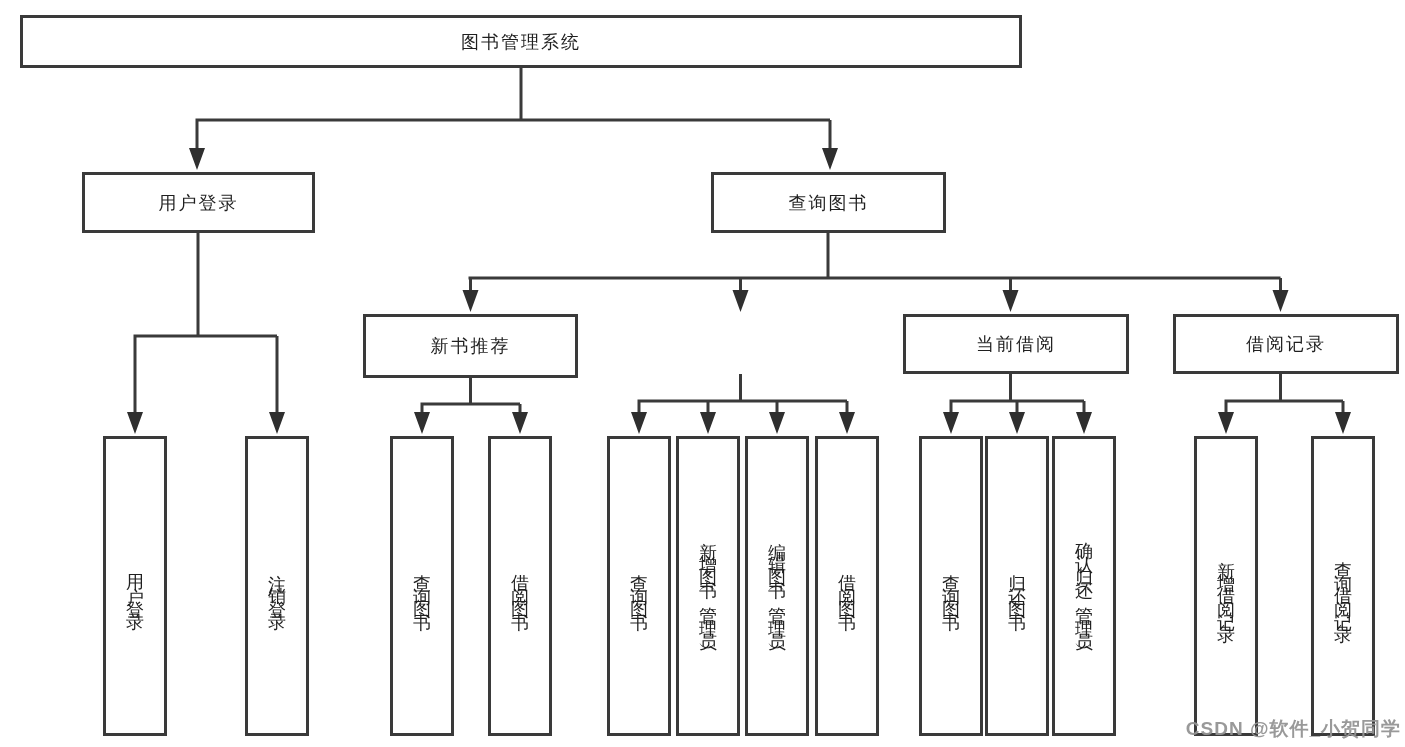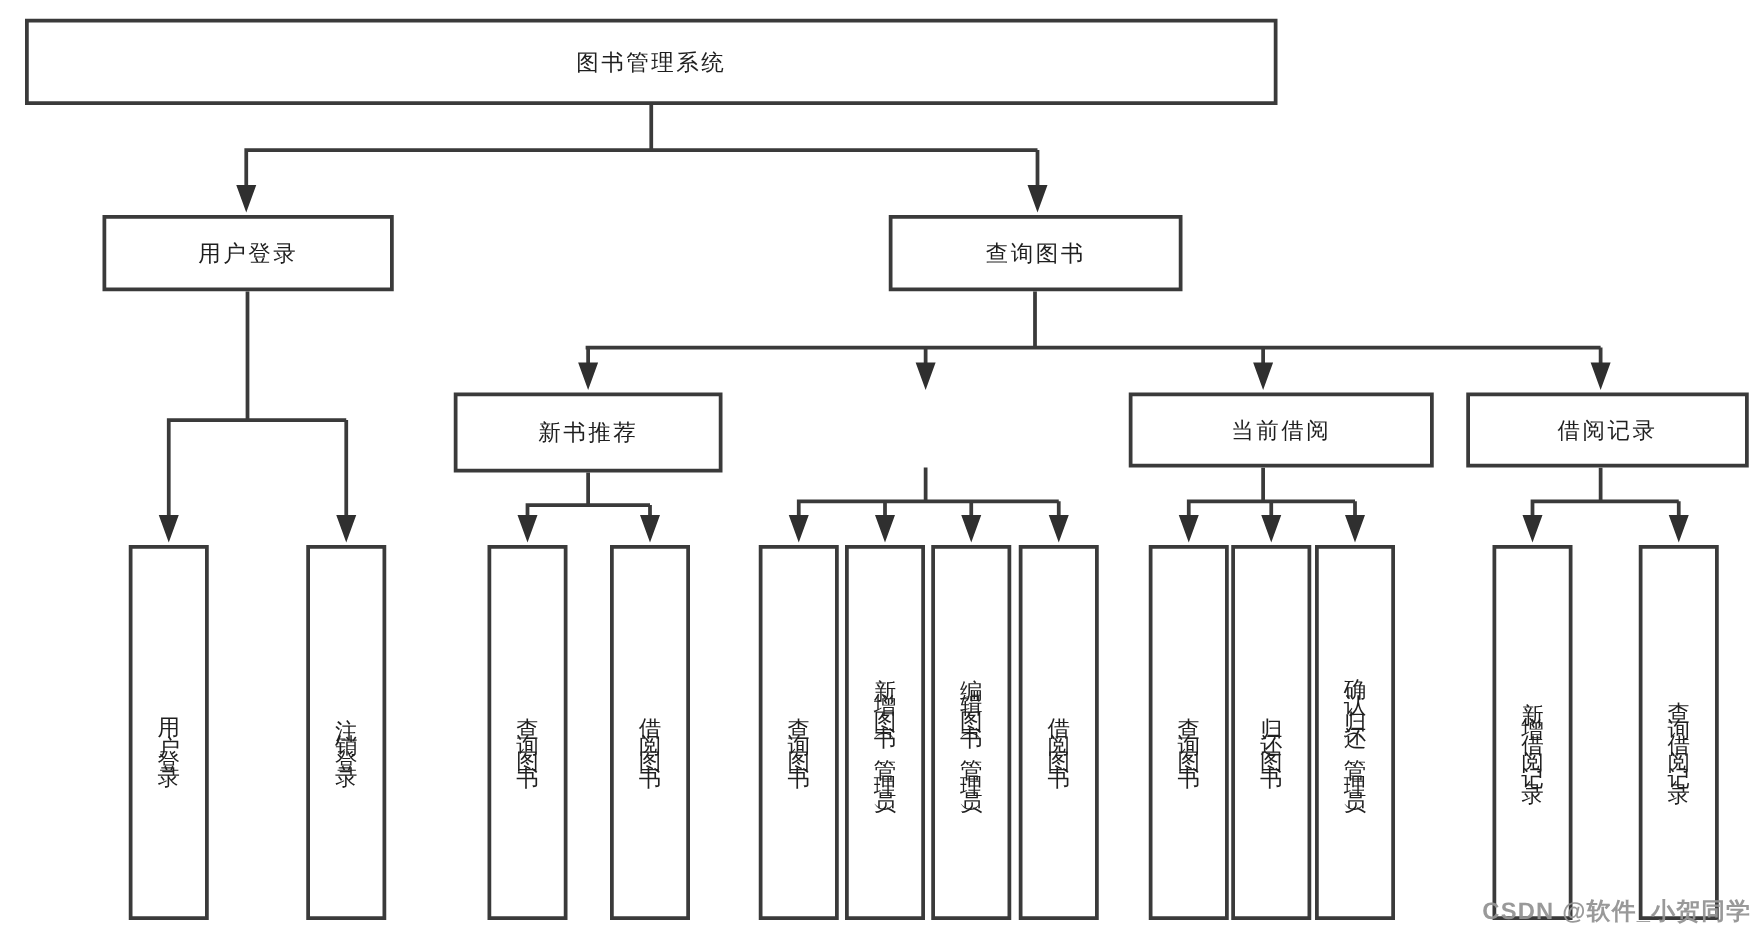--- a/index.html
+++ b/index.html
@@ -109,35 +109,35 @@
       <path class="cline" d="M1010.5 374 V401 M949.5 401 H1084 M951 401 V412 M1017 401 V412 M1084 401 V412"></path>
       <path class="ahead" d="M943 412 h16 l-8 22 z M1009 412 h16 l-8 22 z M1076 412 h16 l-8 22 z"></path>
     </g>
 
     <g>
       <path class="cline" d="M1280.5 374 V401 M1224.5 401 H1343 M1226 401 V412 M1343 401 V412"></path>
       <path class="ahead" d="M1218 412 h16 l-8 22 z M1335 412 h16 l-8 22 z"></path>
     </g>
   </svg>
 
-  <div class="node" style="left:20px; top:15px; width:1002px; height:69px;justify-content:center;">
+  <div class="node" style="left:20px; top:15px; width:1002px; height:53px;justify-content:center;">
     <span>图书管理系统</span>
   </div>
 
   <div class="node" style="left:82px; top:172px; width:233px; height:61px;">
     <span>用户登录</span>
   </div>
   <div class="node" style="left:711px; top:172px; width:235px; height:61px;">
     <span>查询图书</span>
   </div>
 
   <div class="node" style="left:363px; top:314px; width:215px; height:64px;">
     <span>新书推荐</span>
   </div>
-  <div class="node" style="left:903px; top:314px; width:244px; height:60px;">
+  <div class="node" style="left:903px; top:314px; width:226px; height:60px;">
     <span>当前借阅</span>
   </div>
   <div class="node" style="left:1173px; top:314px; width:226px; height:60px;">
     <span>借阅记录</span>
   </div>
 
   <div class="leaf" style="left:103px;">
     <span class="vtext">用户登录</span>
   </div>
   <div class="leaf" style="left:245px;">

